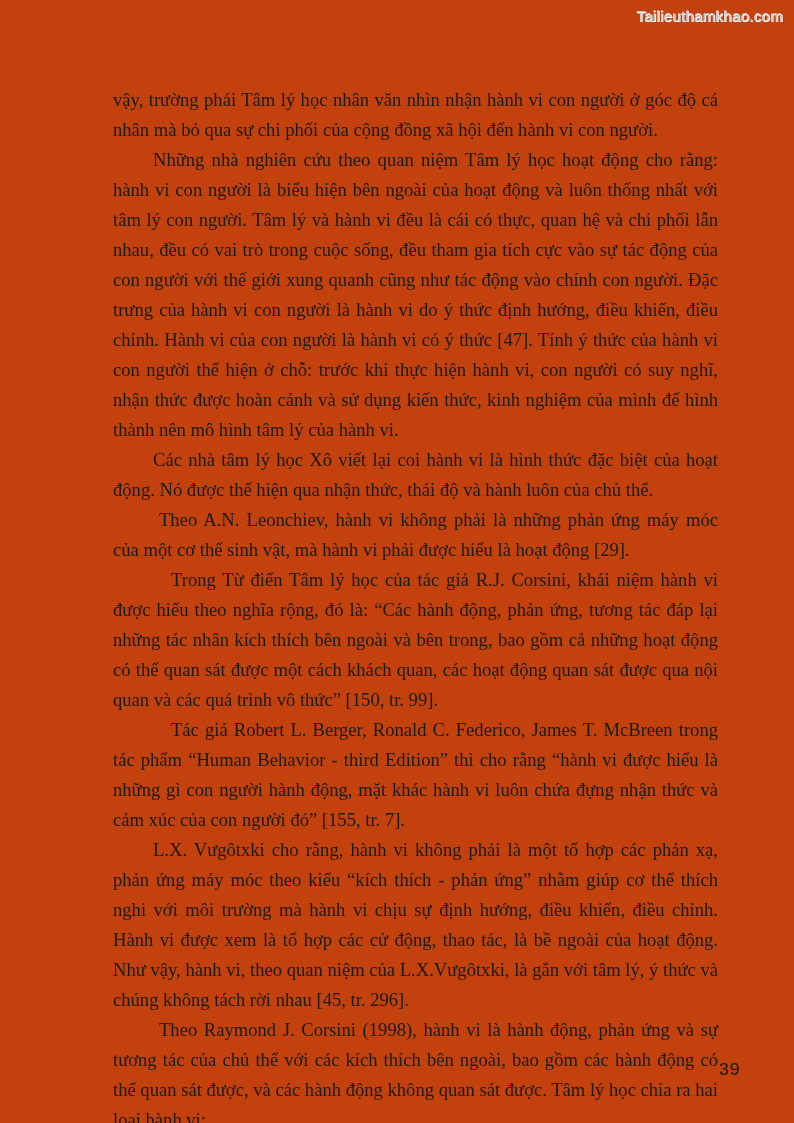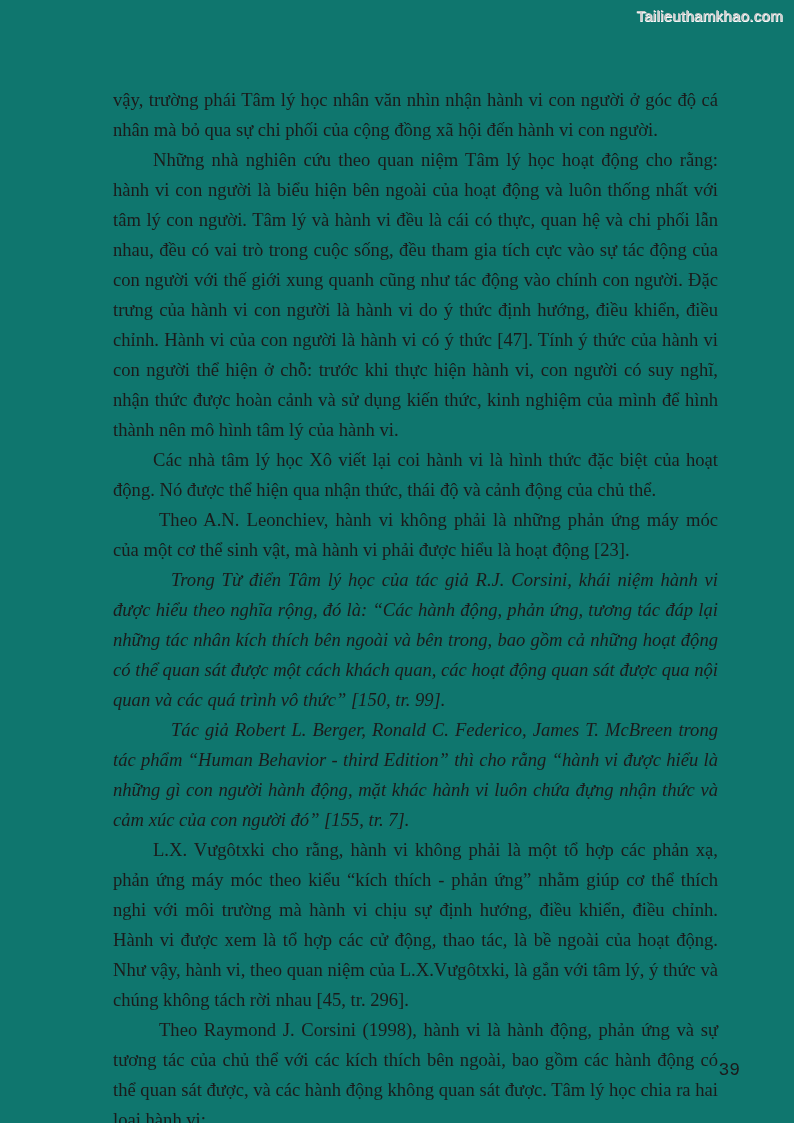--- a/index.html
+++ b/index.html
@@ -4,21 +4,21 @@
 <style>
   html, body {
     margin: 0;
     padding: 0;
     background: #ffffff;
   }
   .page {
     position: relative;
     width: 794px;
     height: 1123px;
-    background: #0f766e;
+    background: #c2410c;
     overflow: hidden;
     font-family: "Liberation Serif", serif;
   }
   .watermark {
     position: absolute;
     top: 7px;
     right: 11px;
     font-family: "Liberation Sans", sans-serif;
     font-size: 15px;
     letter-spacing: 0.3px;
@@ -35,21 +35,21 @@
     line-height: 30px;
     text-align: justify;
     text-justify: inter-word;
   }
   .content p {
     margin: 0;
     padding: 0;
   }
   p.indent     { text-indent: 40px; }
   p.indent-md  { text-indent: 46px; }
-  p.indent-lg  { text-indent: 58px; font-style: italic; }
+  p.indent-lg  { text-indent: 58px; }
   .page-number {
     position: absolute;
     top: 1060px;
     left: 135px;
     width: 605px;
     text-align: right;
     font-size: 18px;
     color: #1b1b1b;
     font-family: Liberation Mono, monospace;
   }
@@ -57,22 +57,22 @@
 </head>
 <body>
 
 <div class="page">
 
   <div class="watermark">Tailieuthamkhao.com</div>
 
   <div class="content">
     <p>vậy, trường phái Tâm lý học nhân văn nhìn nhận hành vi con người ở góc độ cá nhân mà bỏ qua sự chi phối của cộng đồng xã hội đến hành vi con người.</p>
     <p class="indent">Những nhà nghiên cứu theo quan niệm Tâm lý học hoạt động cho rằng: hành vi con người là biểu hiện bên ngoài của hoạt động và luôn thống nhất với tâm lý con người. Tâm lý và hành vi đều là cái có thực, quan hệ và chi phối lẫn nhau, đều có vai trò trong cuộc sống, đều tham gia tích cực vào sự tác động của con người với thế giới xung quanh cũng như tác động vào chính con người. Đặc trưng của hành vi con người là hành vi do ý thức định hướng, điều khiển, điều chỉnh. Hành vi của con người là hành vi có ý thức [47]. Tính ý thức của hành vi con người thể hiện ở chỗ: trước khi thực hiện hành vi, con người có suy nghĩ, nhận thức được hoàn cảnh và sử dụng kiến thức, kinh nghiệm của mình để hình thành nên mô hình tâm lý của hành vi.</p>
-    <p class="indent">Các nhà tâm lý học Xô viết lại coi hành vi là hình thức đặc biệt của hoạt động. Nó được thể hiện qua nhận thức, thái độ và cảnh động của chủ thể.</p>
-    <p class="indent-md">Theo A.N. Leonchiev, hành vi không phải là những phản ứng máy móc của một cơ thể sinh vật, mà hành vi phải được hiểu là hoạt động [23].</p>
+    <p class="indent">Các nhà tâm lý học Xô viết lại coi hành vi là hình thức đặc biệt của hoạt động. Nó được thể hiện qua nhận thức, thái độ và hành luôn của chủ thể.</p>
+    <p class="indent-md">Theo A.N. Leonchiev, hành vi không phải là những phản ứng máy móc của một cơ thể sinh vật, mà hành vi phải được hiểu là hoạt động [29].</p>
     <p class="indent-lg">Trong Từ điển Tâm lý học của tác giả R.J. Corsini, khái niệm hành vi được hiểu theo nghĩa rộng, đó là: “Các hành động, phản ứng, tương tác đáp lại những tác nhân kích thích bên ngoài và bên trong, bao gồm cả những hoạt động có thể quan sát được một cách khách quan, các hoạt động quan sát được qua nội quan và các quá trình vô thức” [150, tr. 99].</p>
     <p class="indent-lg">Tác giả Robert L. Berger, Ronald C. Federico, James T. McBreen trong tác phẩm “Human Behavior - third Edition” thì cho rằng “hành vi được hiểu là những gì con người hành động, mặt khác hành vi luôn chứa đựng nhận thức và cảm xúc của con người đó” [155, tr. 7].</p>
     <p class="indent">L.X. Vưgôtxki cho rằng, hành vi không phải là một tổ hợp các phản xạ, phản ứng máy móc theo kiểu “kích thích - phản ứng” nhằm giúp cơ thể thích nghi với môi trường mà hành vi chịu sự định hướng, điều khiển, điều chỉnh. Hành vi được xem là tổ hợp các cử động, thao tác, là bề ngoài của hoạt động. Như vậy, hành vi, theo quan niệm của L.X.Vưgôtxki, là gắn với tâm lý, ý thức và chúng không tách rời nhau [45, tr. 296].</p>
     <p class="indent-md">Theo Raymond J. Corsini (1998), hành vi là hành động, phản ứng và sự tương tác của chủ thể với các kích thích bên ngoài, bao gồm các hành động có thể quan sát được, và các hành động không quan sát được. Tâm lý học chia ra hai loại hành vi:</p>
   </div>
 
   <div class="page-number">39</div>
 
 </div>
 

